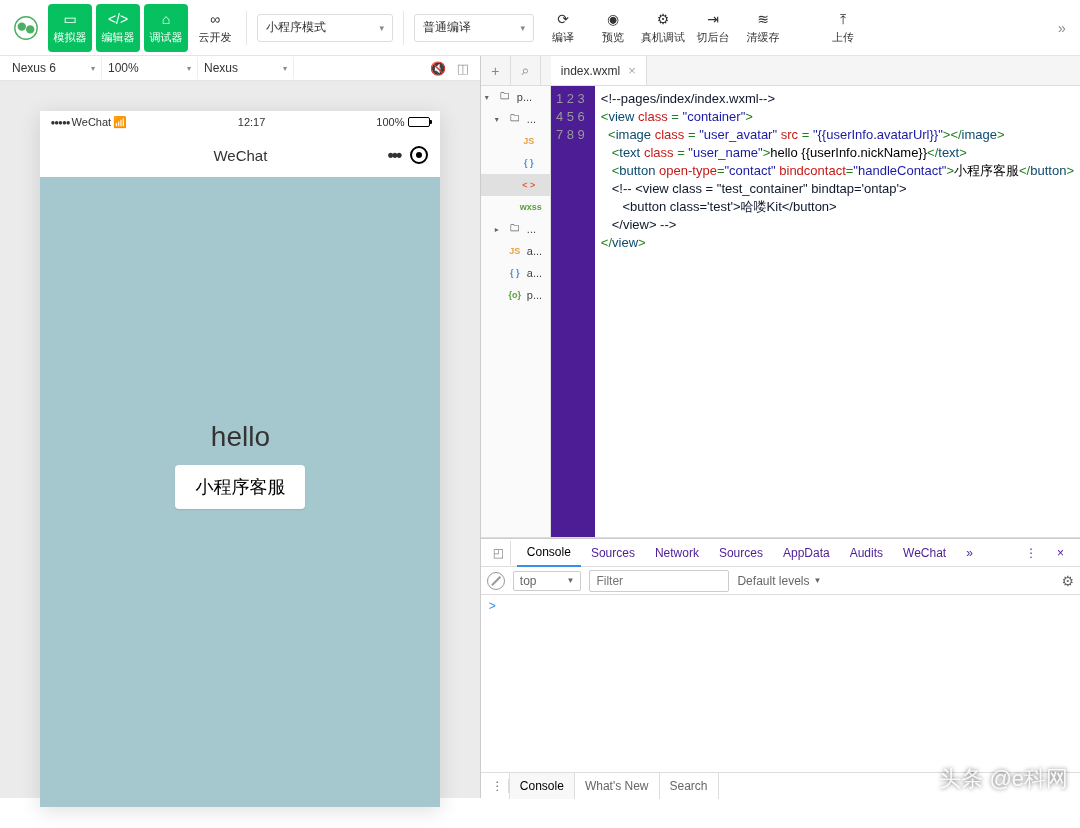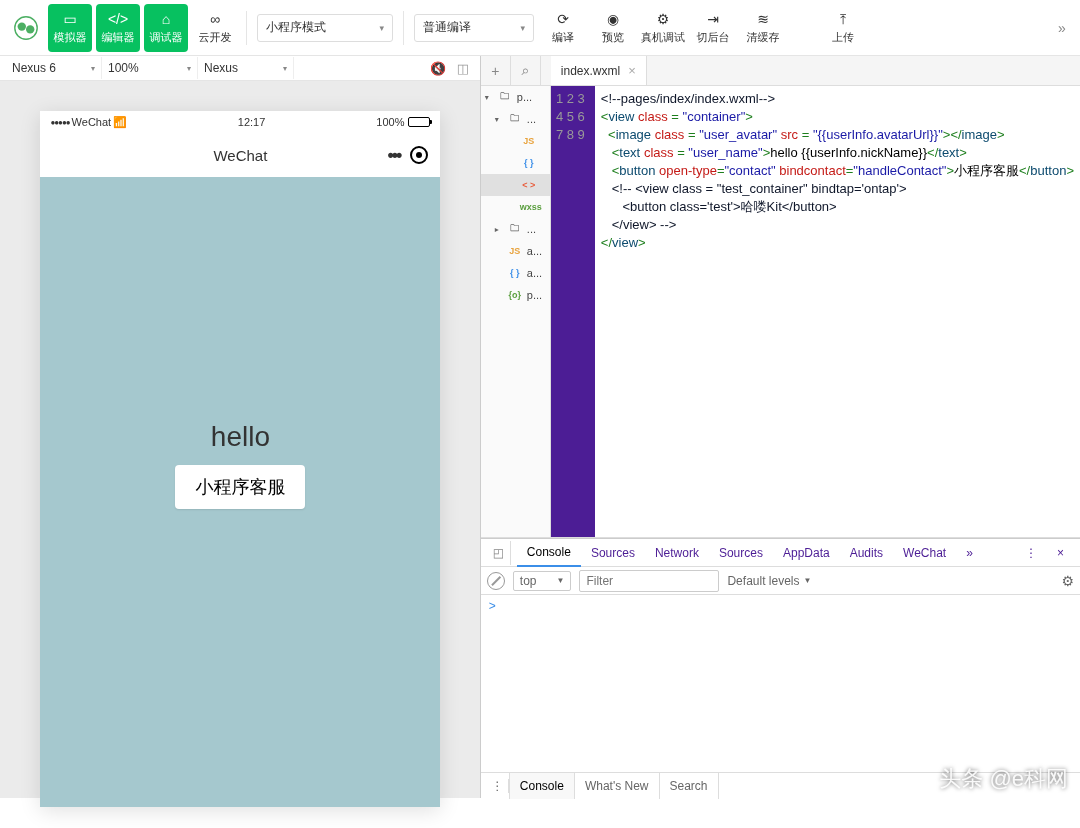--- a/index.html
+++ b/index.html
@@ -86,21 +86,21 @@
 
 .devtools { height: 260px; display: flex; flex-direction: column; border-top: 1px solid #ccc; }
 .dt-tabs { height: 28px; display: flex; align-items: center; border-bottom: 1px solid #ddd; padding: 0 6px; gap: 0; }
 .dt-select-ico { width: 24px; height: 24px; display: flex; align-items: center; justify-content: center; color: #888; cursor: pointer; border-right: 1px solid #ddd; margin-right: 6px; }
 .dt-tab { padding: 0 10px; height: 28px; display: flex; align-items: center; cursor: pointer; color: #4c1d95; font-size: 12px; }
 .dt-tab.active { color: #000; border-bottom: 2px solid #3b8ee8; }
 .dt-tabs .grow { flex: 1; }
 .dt-filter { height: 28px; display: flex; align-items: center; border-bottom: 1px solid #ddd; padding: 0 6px; gap: 8px; font-size: 12px; color: #666; }
 .dt-filter .no-ico { width: 18px; height: 18px; border: 1.5px solid #999; border-radius: 50%; position: relative; cursor: pointer; }
 .dt-filter .no-ico::after { content: ''; position: absolute; left: 2px; top: 7px; width: 12px; height: 1.5px; background: #999; transform: rotate(-45deg); }
-.dt-filter .top-sel { border: 1px solid #ccc; padding: 2px 6px; border-radius: 2px; display: flex; align-items: center; gap: 20px; cursor: pointer; }
+.dt-filter .top-sel { border: 1px solid #ccc; padding: 2px 6px; border-radius: 2px; display: flex; align-items: center; gap: 30px; cursor: pointer; }
 .dt-filter input { border: 1px solid #ccc; padding: 3px 6px; border-radius: 2px; width: 140px; font-size: 12px; }
 .dt-filter .levels { display: flex; align-items: center; gap: 4px; cursor: pointer; }
 .dt-filter .gear { margin-left: auto; font-size: 14px; cursor: pointer; color: #666; }
 .dt-body { flex: 1; padding: 4px 8px; font-family: Consolas, monospace; font-size: 12px; color: #3b8ee8; }
 .dt-bottom { height: 26px; border-top: 1px solid #ddd; display: flex; align-items: center; padding: 0 6px; gap: 0; font-size: 12px; color: #666; }
 .dt-bottom .btab { padding: 0 10px; height: 26px; display: flex; align-items: center; cursor: pointer; border-right: 1px solid #ddd; }
 .dt-bottom .btab.first { border-left: 1px solid #ddd; }
 .dt-bottom .btab.active { background: #f8f8f8; color: #000; }
 .dt-bottom .menu-ico { width: 22px; text-align: center; cursor: pointer; border-right: 1px solid #ddd; }
 

